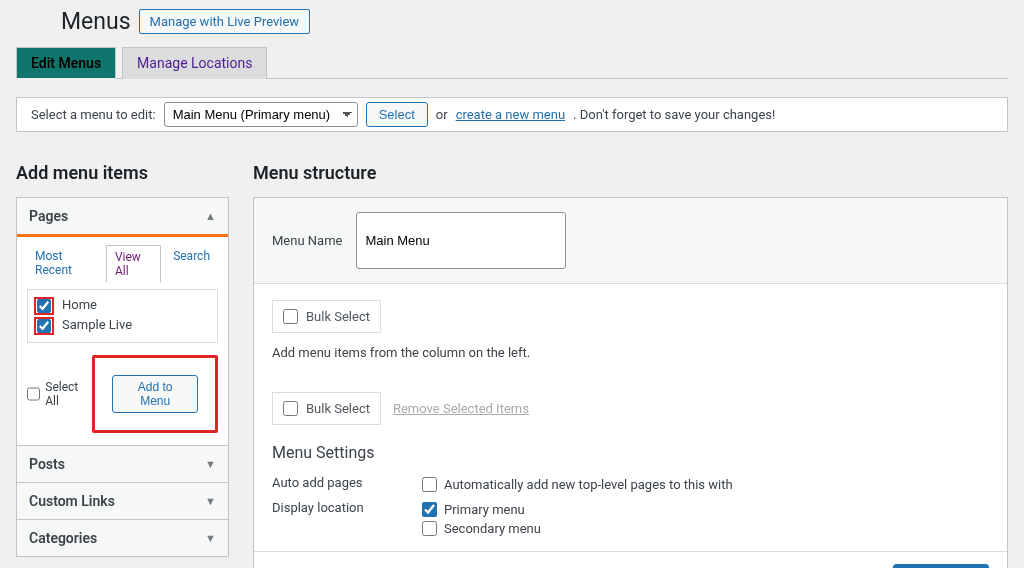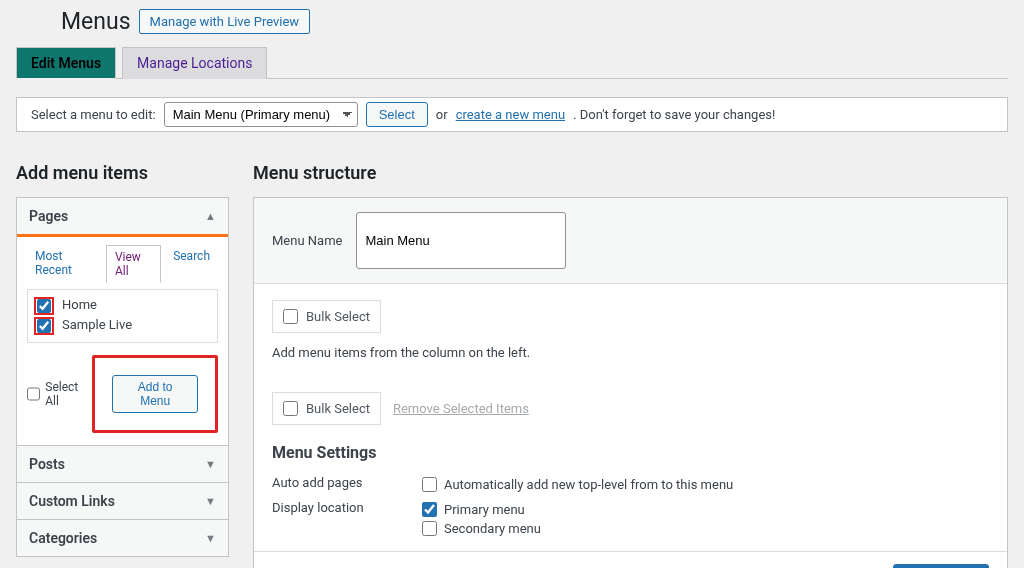--- a/index.html
+++ b/index.html
@@ -122,21 +122,21 @@
     padding:20px 8px; border:1px solid #8c8f94; border-radius:3px; width:210px; font-size:13px;
   }
   .structure-body { padding:16px 18px 10px; }
   .bulk-row {
     border:1px solid #dcdcde; padding:8px 10px; display:inline-flex; align-items:center; gap:8px;
     font-size:13px; color:#50575e; margin-bottom:12px;
   }
   .bulk-row input[type=checkbox]{width:15px;height:15px;}
   .helper-text { font-size:13px; color:#3c434a; margin-bottom:32px;}
   .disabled-link { color:#a7aaad; text-decoration:underline; margin-left:12px;}
-  h3.settings-title { font-size:16px; font-weight:700; margin:18px 0 10px; }
+  h3.settings-title { font-size:16px; font-weight:400; margin:18px 0 10px; }
   .setting-row { display:flex; font-size:13px; padding:3px 0;}
   .setting-label { width:150px; color:#3c434a;}
   .setting-controls label{ display:flex; align-items:center; gap:7px; padding:2px 0;}
   .setting-controls input[type=checkbox]{ width:15px; height:15px; accent-color:#2271b1;}
   .structure-footer {
     border-top:1px solid #dcdcde; padding:12px 18px; display:flex; justify-content:space-between; align-items:center;
   }
   .delete-link { color:#b32d2e; text-decoration:underline; cursor:pointer;}
   .btn-primary {
     background:#2271b1; color:#fff; border:1px solid #2271b1; padding:6px 14px;
@@ -251,21 +251,21 @@
           </div>
           <span class="disabled-link">Remove Selected Items</span>
         </div>
 
         <h3 class="settings-title">Menu Settings</h3>
         <div class="setting-row">
           <div class="setting-label">Auto add pages</div>
           <div class="setting-controls">
             <label>
               <input type="checkbox" style="">
-              <span>Automatically add new top-level from to this menu</span>
+              <span>Automatically add new top-level pages to this with</span>
             </label>
           </div>
         </div>
         <div class="setting-row">
           <div class="setting-label">Display location</div>
           <div class="setting-controls">
             <label>
               <input type="checkbox" checked="" style="">
               <span>Primary menu</span>
             </label>

